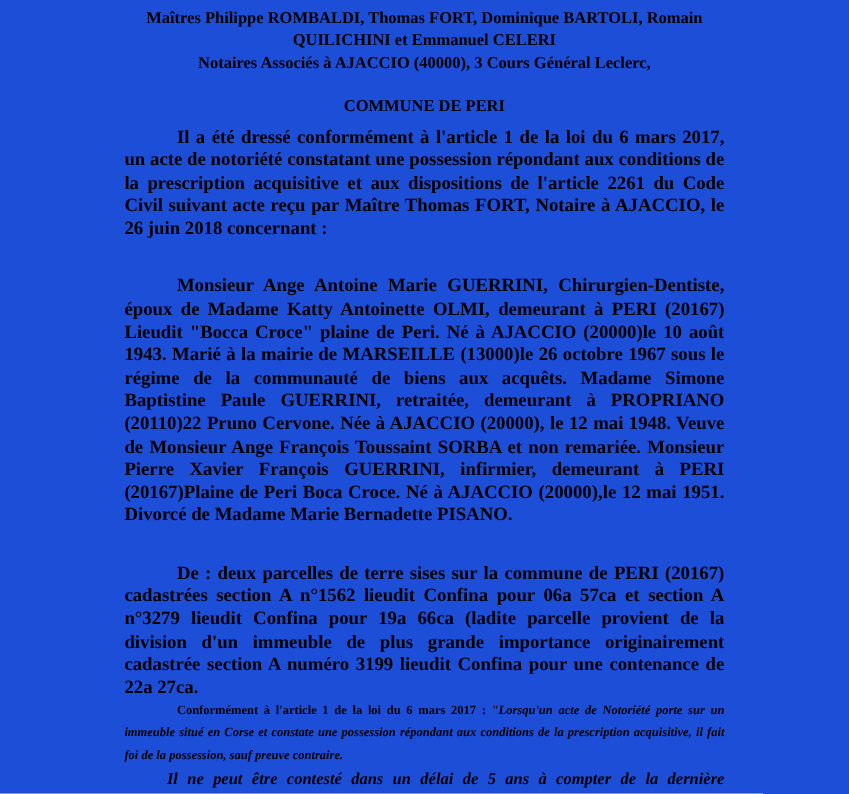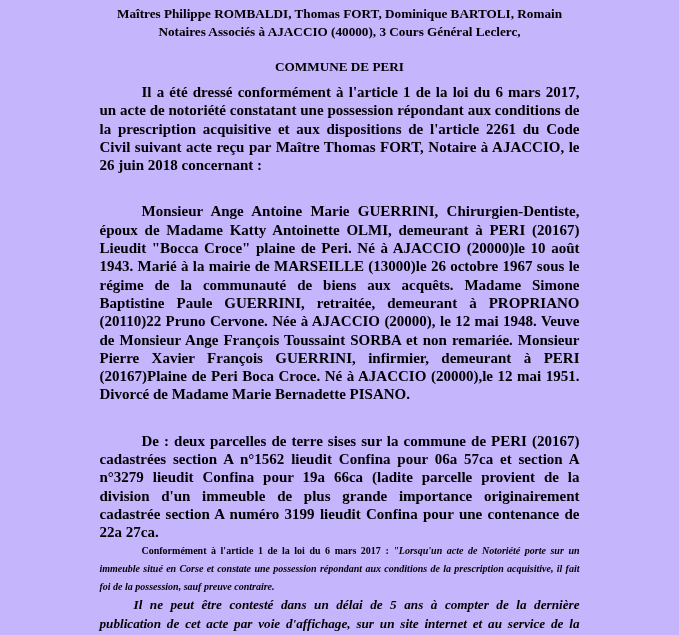--- a/index.html
+++ b/index.html
@@ -11,21 +11,21 @@
     width: 679px;
     height: 635px;
     font-family: "Liberation Serif", "DejaVu Serif", serif;
     color: #000000;
     overflow: hidden;
   }
   .page {
     position: relative;
     width: 679px;
     height: 635px;
-    background: #c4b5fd;
+    background: #1d4ed8;
     box-sizing: border-box;
   }
   .header-block {
     padding-top: 5px;
     text-align: center;
     font-weight: bold;
     font-size: 13.2px;
     line-height: 18px;
   }
   .header-line {
@@ -86,20 +86,21 @@
     text-indent: 34px;
   }
 </style>
 </head>
 <body>
 
 <div class="page">
 
   <div class="header-block">
     <div class="header-line">Maîtres Philippe ROMBALDI, Thomas FORT, Dominique BARTOLI, Romain</div>
+    <div class="header-line">QUILICHINI et Emmanuel CELERI</div>
     <div class="header-line">Notaires Associés à AJACCIO (40000), 3 Cours Général Leclerc,</div>
   </div>
 
 
   <div class="title-sub">COMMUNE DE PERI</div>
 
   <div class="body-area">
 
     <p class="para">Il a été dressé conformément à l'article 1 de la loi du 6 mars 2017, un acte de notoriété constatant une possession répondant aux conditions de la prescription acquisitive et aux dispositions de l'article 2261 du Code Civil suivant acte reçu par Maître Thomas FORT, Notaire à AJACCIO, le 26 juin 2018 concernant :</p>
 

